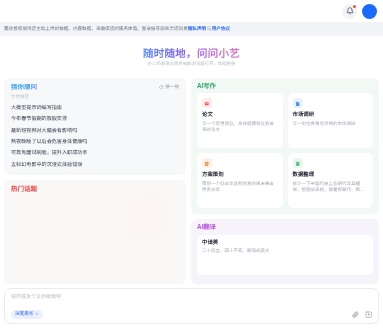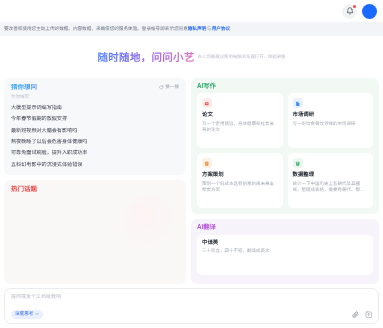--- a/index.html
+++ b/index.html
@@ -52,21 +52,21 @@
     white-space: nowrap; overflow: hidden;
   }
   .notice a {
     color: #2a6df5; text-decoration: none; font-weight: bold;
   }
   .notice .sep { color: #6b7280; margin: 0 0.5px; }
 
   
   .hero {
     flex: 0 0 42px;
-    display: flex; flex-direction: row;
+    display: flex; flex-direction: column;
     align-items: center; justify-content: center;
     background: #ffffff; gap: 3px;
   }
   .hero-title {
     font-size: 10.5px; font-weight: bold; line-height: 1;
     letter-spacing: 0.3px;
     background: linear-gradient(90deg,#5b8cff 0%,#7a6bf0 35%,#b06ae0 65%,#e07ac0 100%);
     -webkit-background-clip: text; background-clip: text;
     -webkit-text-fill-color: transparent; color: transparent;
   }

